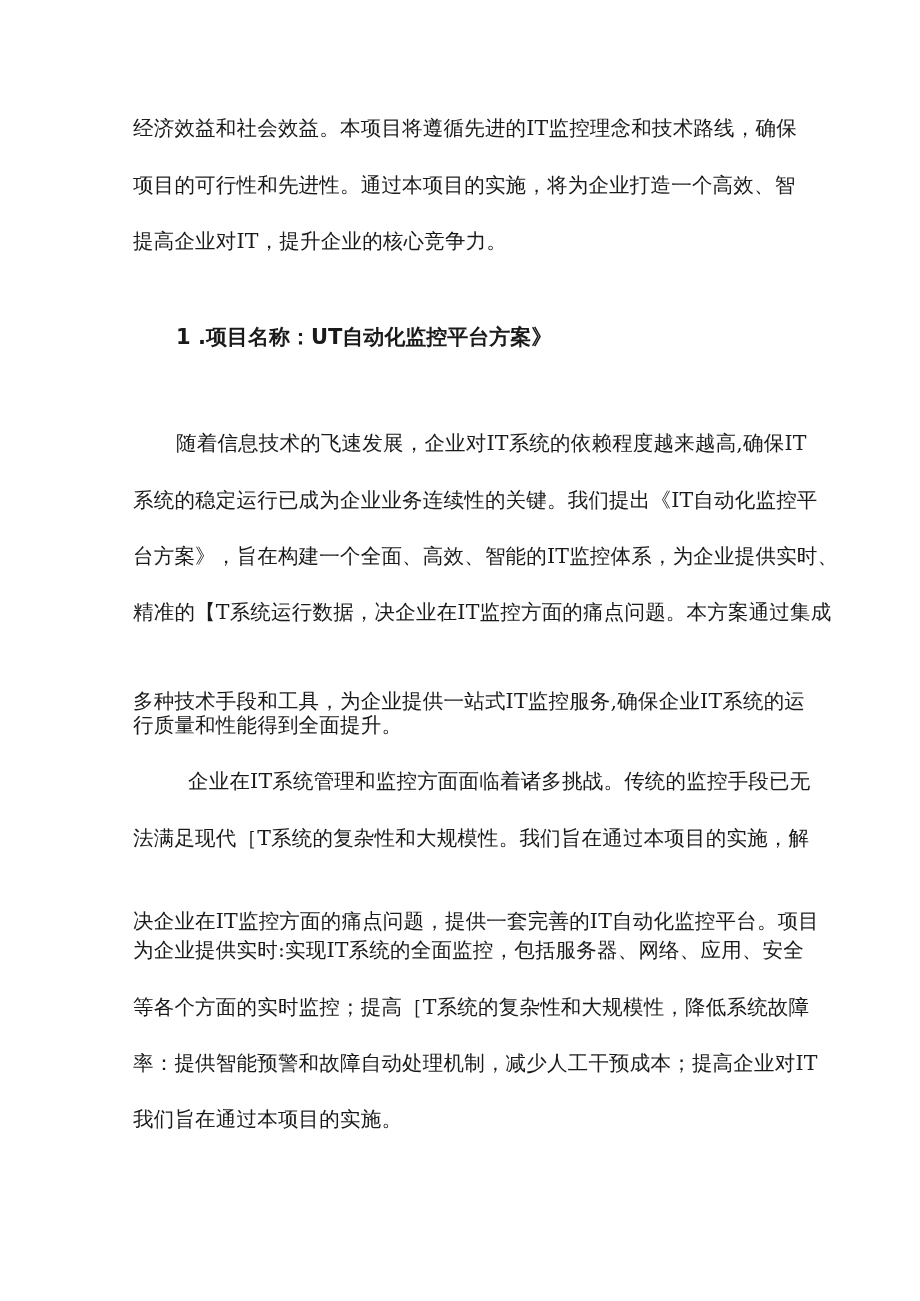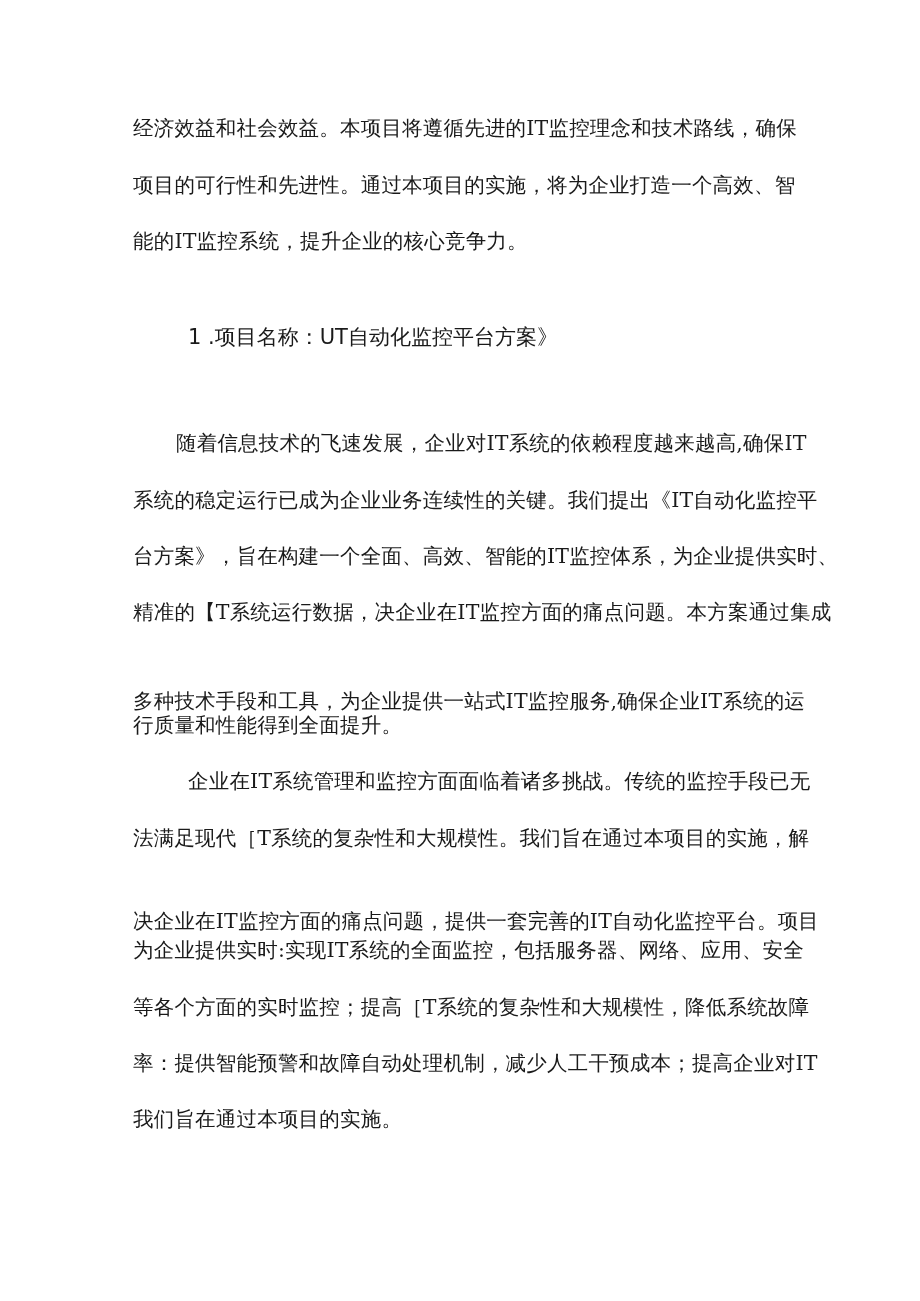--- a/index.html
+++ b/index.html
@@ -1,31 +1,31 @@
 <!DOCTYPE html>
 <html><head>
 <meta charset="utf-8">
 <style>
   html, body { margin: 0; padding: 0; background: #ffffff; }
   body { width: 920px; height: 1301px; position: relative; overflow: hidden;
          font-family: "DejaVu Serif", "Liberation Serif", serif; color: #1a1a1a; }
   .page { position: absolute; left: 0; top: 0; width: 772px; height: 1301px; }
   .line { position: absolute; left: 133px; width: 660px; font-size: 20.5px; line-height: 26px;
           white-space: nowrap; letter-spacing: 0.2px; }
-  .heading { position: absolute; left: 176px; top: 323px; font-size: 21px; font-weight: normal;
-             font-family: "DejaVu Sans", "Liberation Sans", sans-serif; white-space: nowrap; margin-left: 12px; }
+  .heading { position: absolute; left: 176px; top: 323px; font-size: 21px; font-weight: bold;
+             font-family: "DejaVu Sans", "Liberation Sans", sans-serif; white-space: nowrap; }
 </style>
 </head>
 <body>
 
 <div class="page">
   <div>
     <div class="line" style="top:115px">经济效益和社会效益。本项目将遵循先进的IT监控理念和技术路线，确保</div>
     <div class="line" style="top:172px">项目的可行性和先进性。通过本项目的实施，将为企业打造一个高效、智</div>
-    <div class="line" style="top:228px">能的IT监控系统，提升企业的核心竞争力。</div>
+    <div class="line" style="top:228px">提高企业对IT，提升企业的核心竞争力。</div>
   </div>
 
   <div class="heading">1 .项目名称：UT自动化监控平台方案》</div>
 
   <div>
     <div class="line" style="top:430px; left:176px; width:617px">随着信息技术的飞速发展，企业对IT系统的依赖程度越来越高,确保IT</div>
     <div class="line" style="top:487px">系统的稳定运行已成为企业业务连续性的关键。我们提出《IT自动化监控平</div>
     <div class="line" style="top:543px">台方案》，旨在构建一个全面、高效、智能的IT监控体系，为企业提供实时、</div>
     <div class="line" style="top:599px">精准的【T系统运行数据，决企业在IT监控方面的痛点问题。本方案通过集成</div>
     <div class="line" style="top:688px">多种技术手段和工具，为企业提供一站式IT监控服务,确保企业IT系统的运</div>

